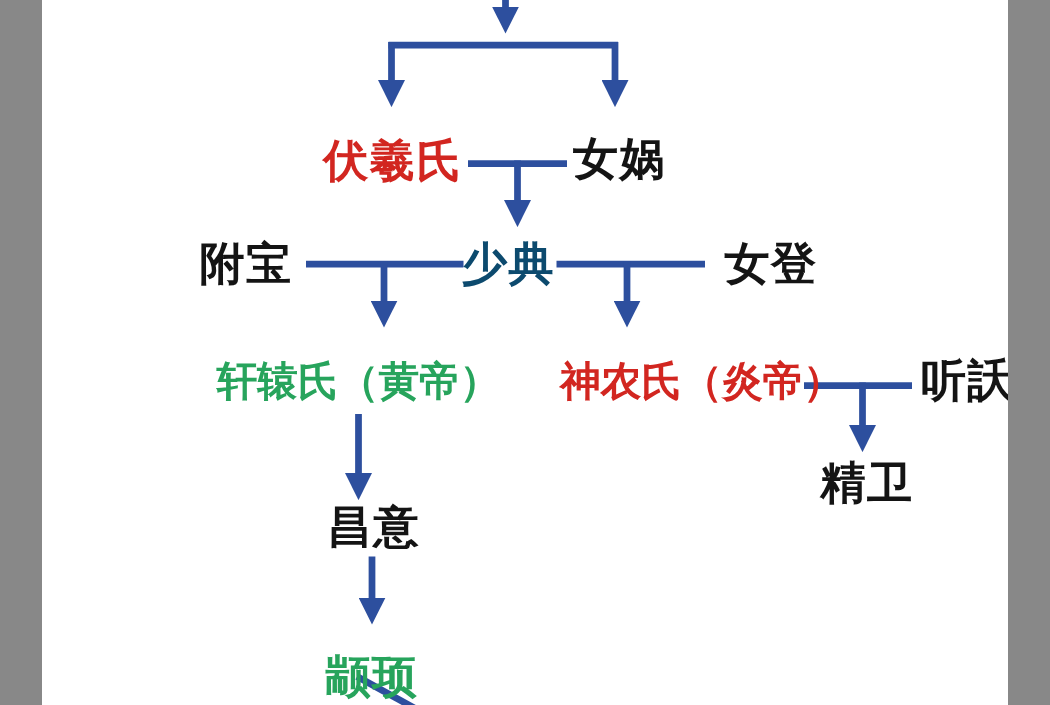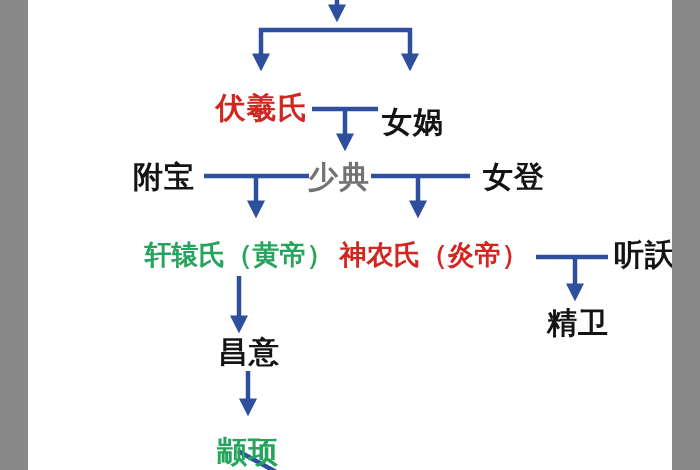--- a/index.html
+++ b/index.html
@@ -24,26 +24,26 @@
     position: absolute;
     transform: translate(-50%, -50%);
     font-weight: bold;
     white-space: nowrap;
     font-size: 30px;
     letter-spacing: 1px;
     line-height: 1;
   }
   .node.small { font-size: 27px; letter-spacing: 0; }
   .n-fuxi     { left: 234px; top: 108px; }
-  .n-nuwa     { left: 385px; top: 122px; }
+  .n-nuwa     { left: 385px; top: 107px; }
   .n-fubao    { left: 136px; top: 177px; }
   .n-shaodian { left: 311px; top: 177px; }
   .n-nudeng   { left: 486px; top: 177px; }
   .n-xuanyuan { left: 211px; top: 255px; }
-  .n-shennong { left: 406px; top: 255px; }
+  .n-shennong { left: 440px; top: 255px; }
   .n-tingyao  { left: 617px; top: 255px; }
   .n-jingwei  { left: 550px; top: 323px; font-family: Liberation Serif, serif; }
   .n-changyi  { left: 221px; top: 352px; }
   .n-zhuanxu  { left: 220px; top: 436px; margin-top: 16px; }
 </style>
 </head>
 <body>
 
 <div id="canvas">
 
@@ -76,21 +76,21 @@
     <line x1="211" y1="276" x2="211" y2="328" marker-end="url(#arrowhead)"></line>
 
     <line x1="220" y1="371" x2="220" y2="411" marker-end="url(#arrowhead)"></line>
 
     <line x1="210" y1="451" x2="250" y2="473"></line>
   </svg>
 
   <div class="node n-fuxi" style="color: rgb(210, 38, 32);">伏羲氏</div>
   <div class="node n-nuwa" style="color: rgb(20, 20, 20);">女娲</div>
   <div class="node n-fubao" style="color: rgb(20, 20, 20);">附宝</div>
-  <div class="node n-shaodian" style="color: #737373; text-align: right;">少典</div>
+  <div class="node n-shaodian" style="color: #0c4a6e; text-align: right;">少典</div>
   <div class="node small n-xuanyuan" style="color: rgb(39, 164, 92);">轩辕氏（黄帝）</div>
   <div class="node n-nudeng" style="color: rgb(20, 20, 20);">女登</div>
   <div class="node small n-shennong" style="color: rgb(210, 38, 32);">神农氏（炎帝）</div>
   <div class="node n-tingyao" style="color: rgb(20, 20, 20); text-align: right;">听訞</div>
   <div class="node n-jingwei" style="color: rgb(20, 20, 20);">精卫</div>
   <div class="node n-changyi" style="color: rgb(20, 20, 20);">昌意</div>
   <div class="node n-zhuanxu" style="color: rgb(39, 164, 92);">颛顼</div>
 
 </div>
 

